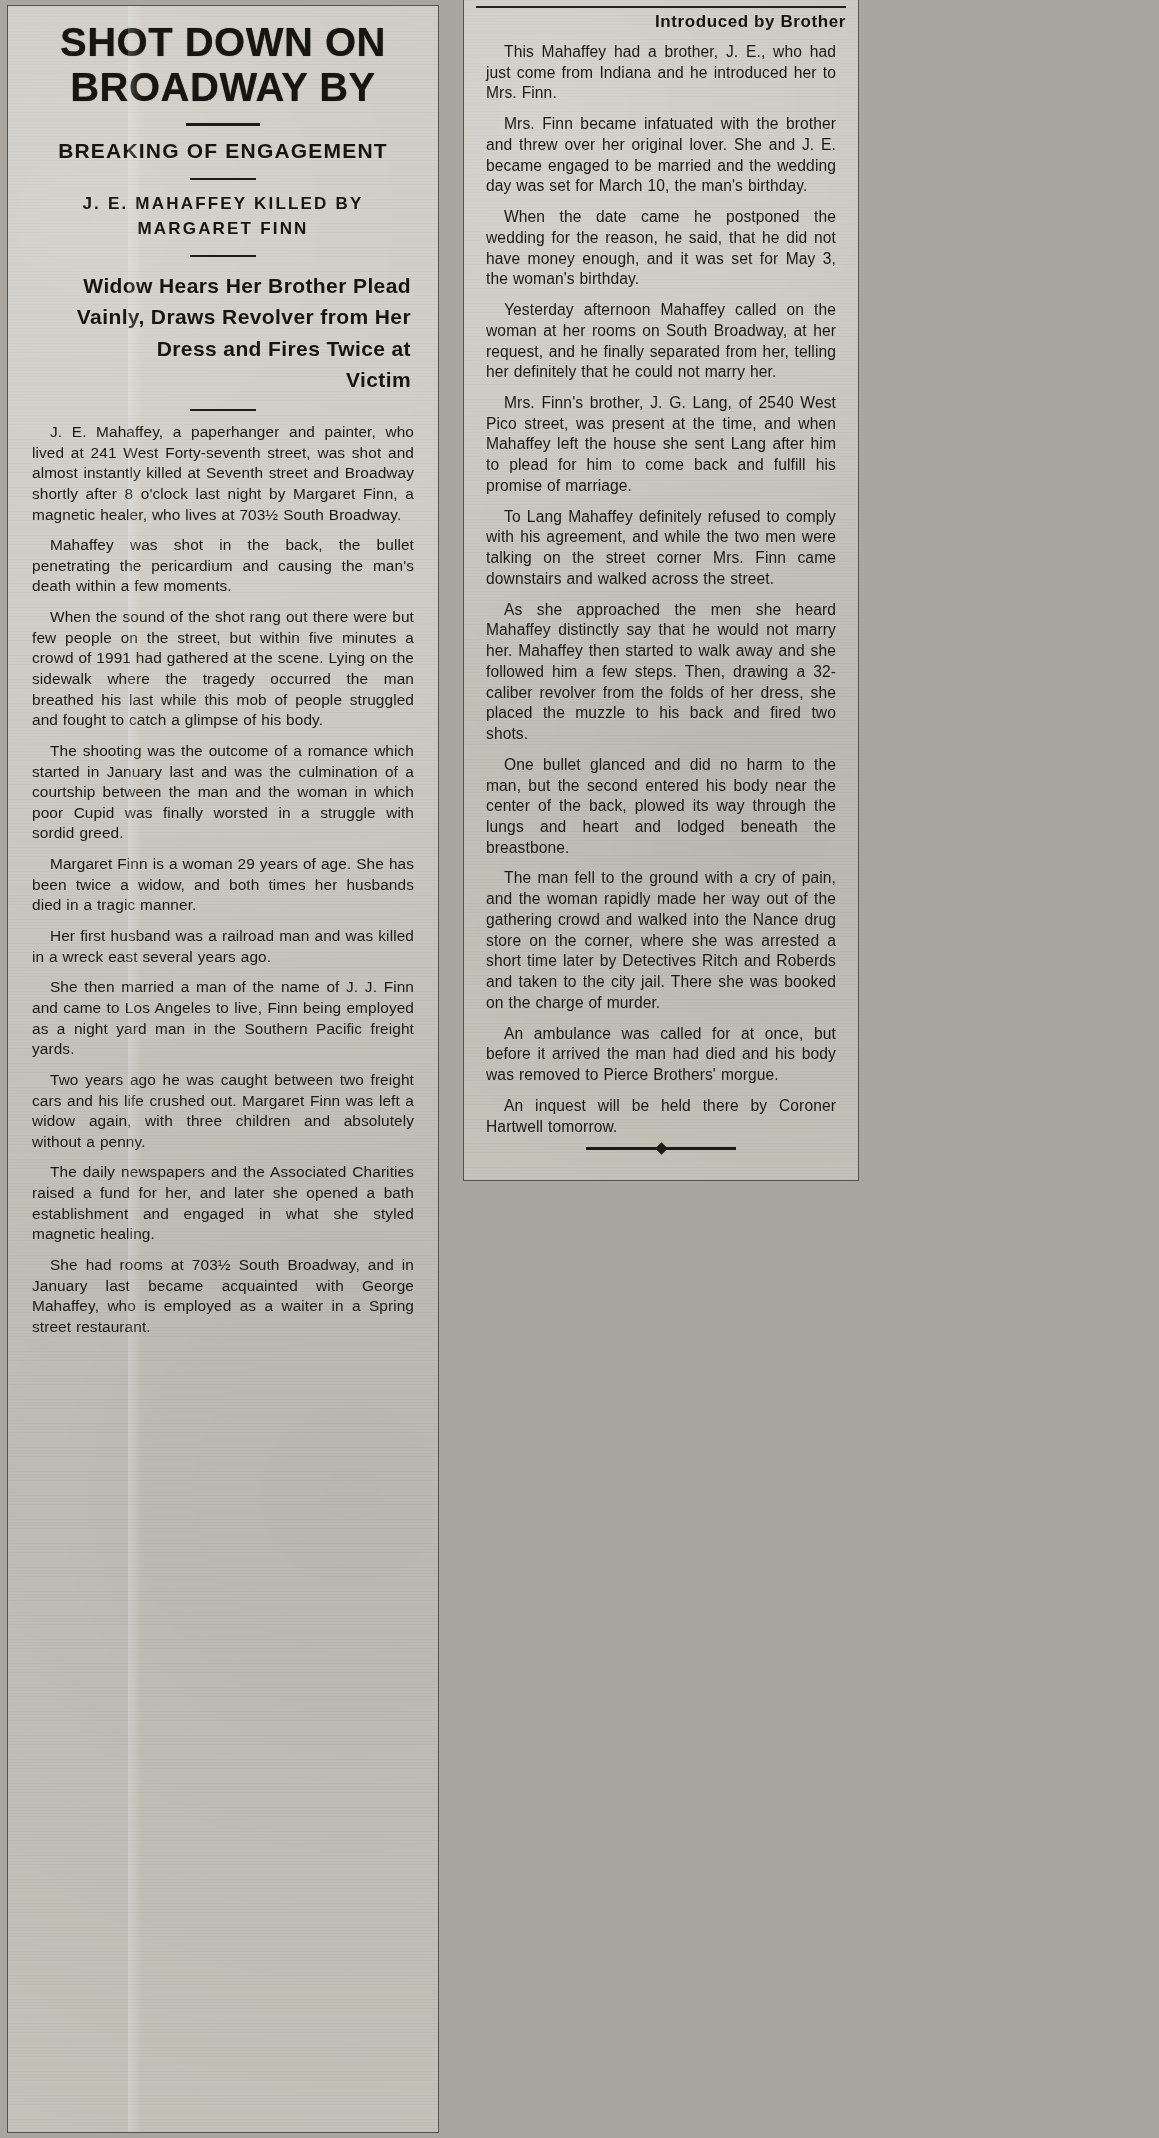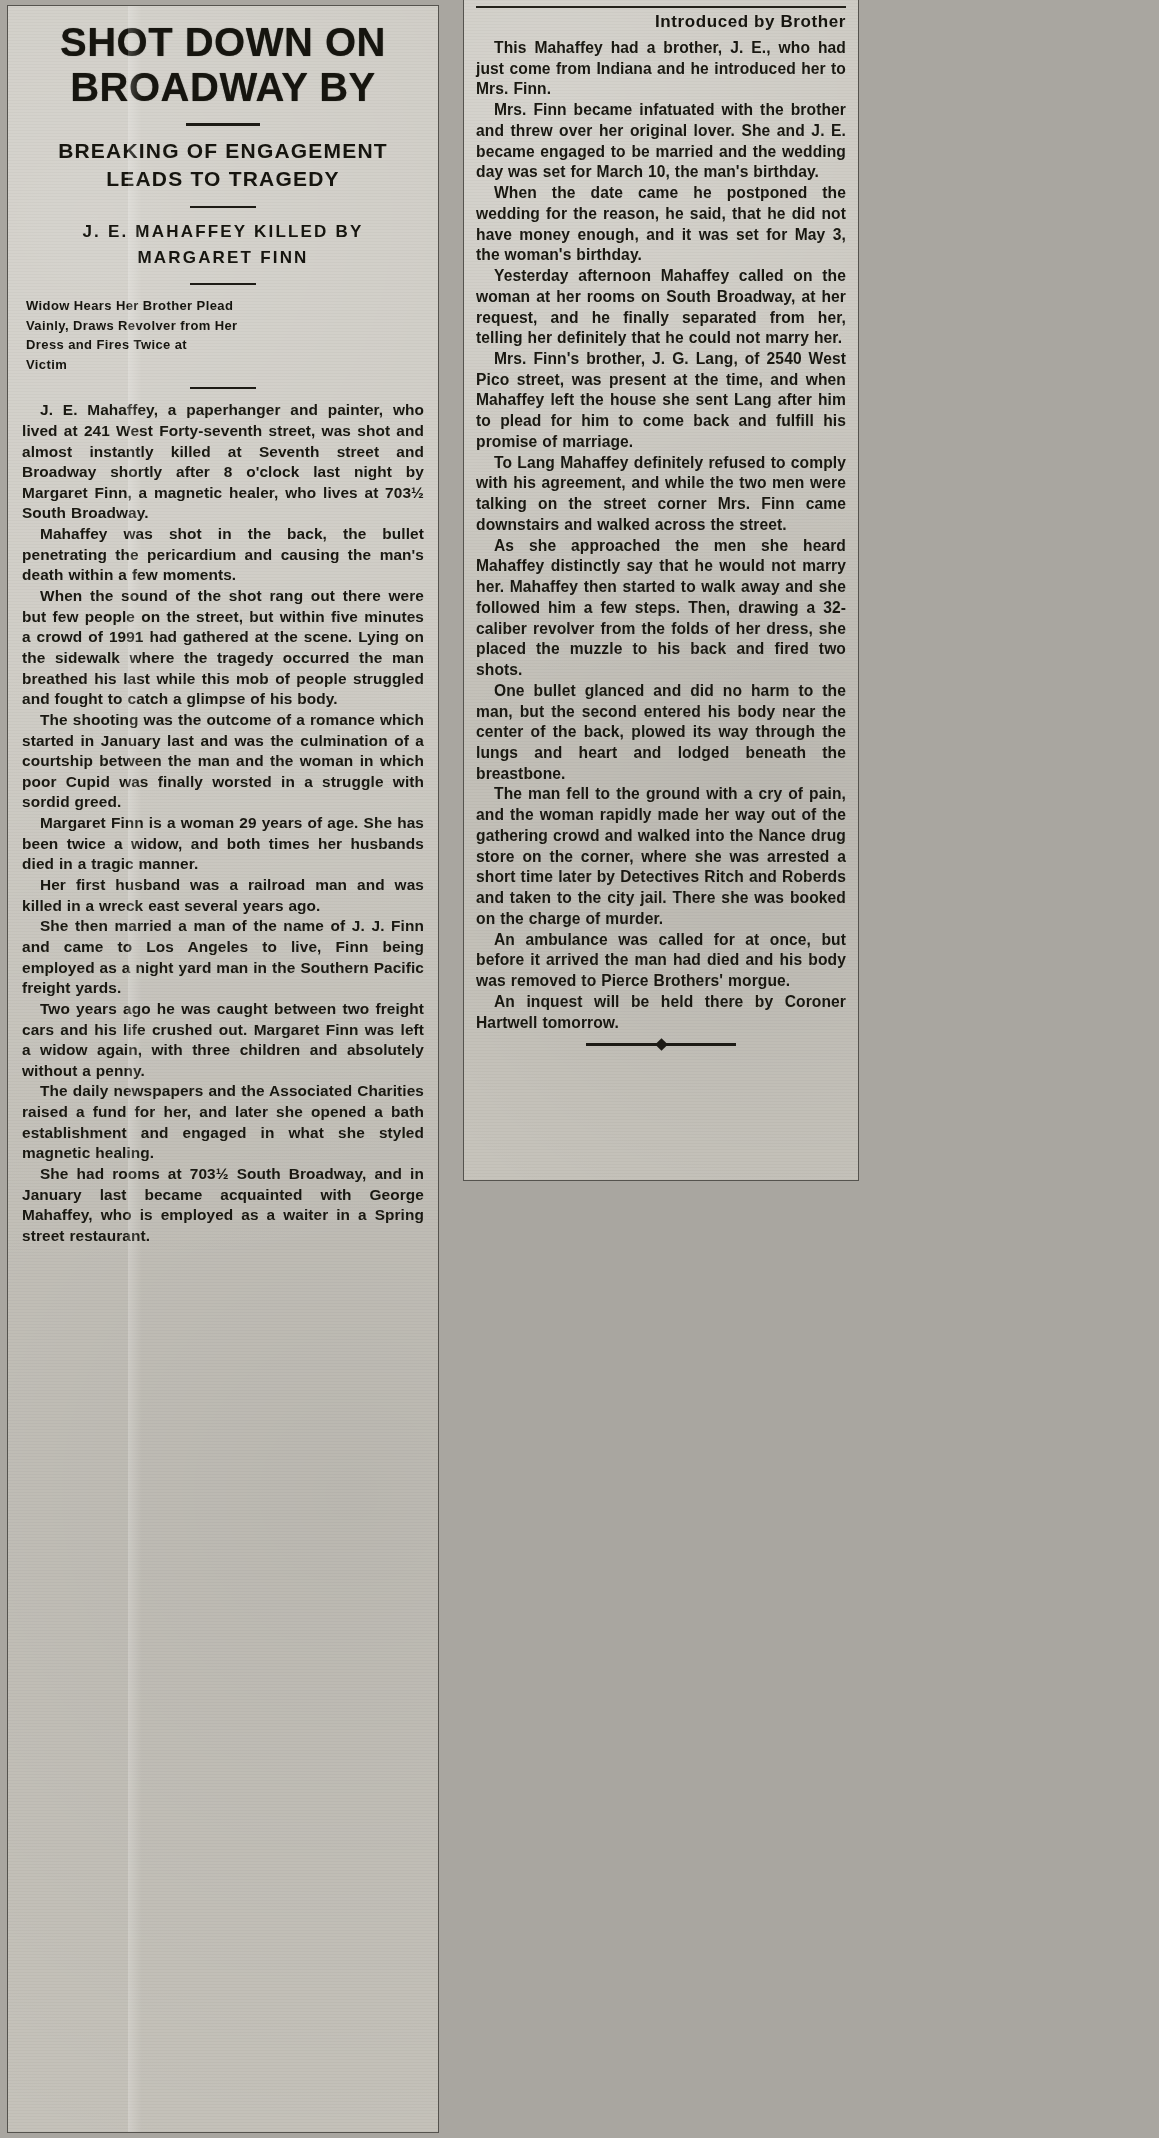--- a/index.html
+++ b/index.html
@@ -66,44 +66,44 @@
   .subhead2 {
     font-weight: bold;
     text-align: center;
     font-size: 17px;
     line-height: 1.5;
     letter-spacing: 2.2px;
     margin: 4px;
   }
   .subhead3 {
     font-weight: bold;
-    text-align: left;
-    font-size: 13px;
+    text-align: right;
+    font-size: 21px;
     line-height: 1.5;
     letter-spacing: 0.4px;
-    margin: 4px;
+    margin: 13px;
   }
   .rule {
     width: 74px;
     height: 3px;
     background: #1d1b15;
     margin: 13px auto 11px auto;
   }
   .rule.short { width: 66px; height: 2px; }
   
   .body p {
-    margin: 0;
+    margin: 10px;
     font-size: 15.4px;
     line-height: 1.34;
     text-indent: 18px;
     letter-spacing: 0.1px;
     word-spacing: 0.5px;
     text-align: justify;
     font-family: "Liberation Sans", sans-serif;
-    font-weight: bold;
+    font-weight: normal;
     color: #191811;
   }
   #left-col .body { margin-top: 10px; }
   
   .rc-head {
     font-weight: bold;
     text-align: right;
     font-size: 17px;
     letter-spacing: 0.6px;
     margin: 2px 0 6px 0;
@@ -166,21 +166,20 @@
 
     <h1 class="headline">
       <span class="hl-line">SHOT DOWN ON</span>
       <span class="hl-line">BROADWAY BY</span>
     </h1>
 
     <div class="rule"></div>
 
     <h2 class="subhead1">
       <span style="display:block">BREAKING  OF  ENGAGEMENT</span>
-      <span style="display:block">LEADS TO TRAGEDY</span>
     </h2>
 
     <div class="rule short"></div>
 
     <h3 class="subhead2">
       <span style="display:block">J.  E.  MAHAFFEY  KILLED  BY</span>
       <span style="display:block">MARGARET FINN</span>
     </h3>
 
     <div class="rule short"></div>

